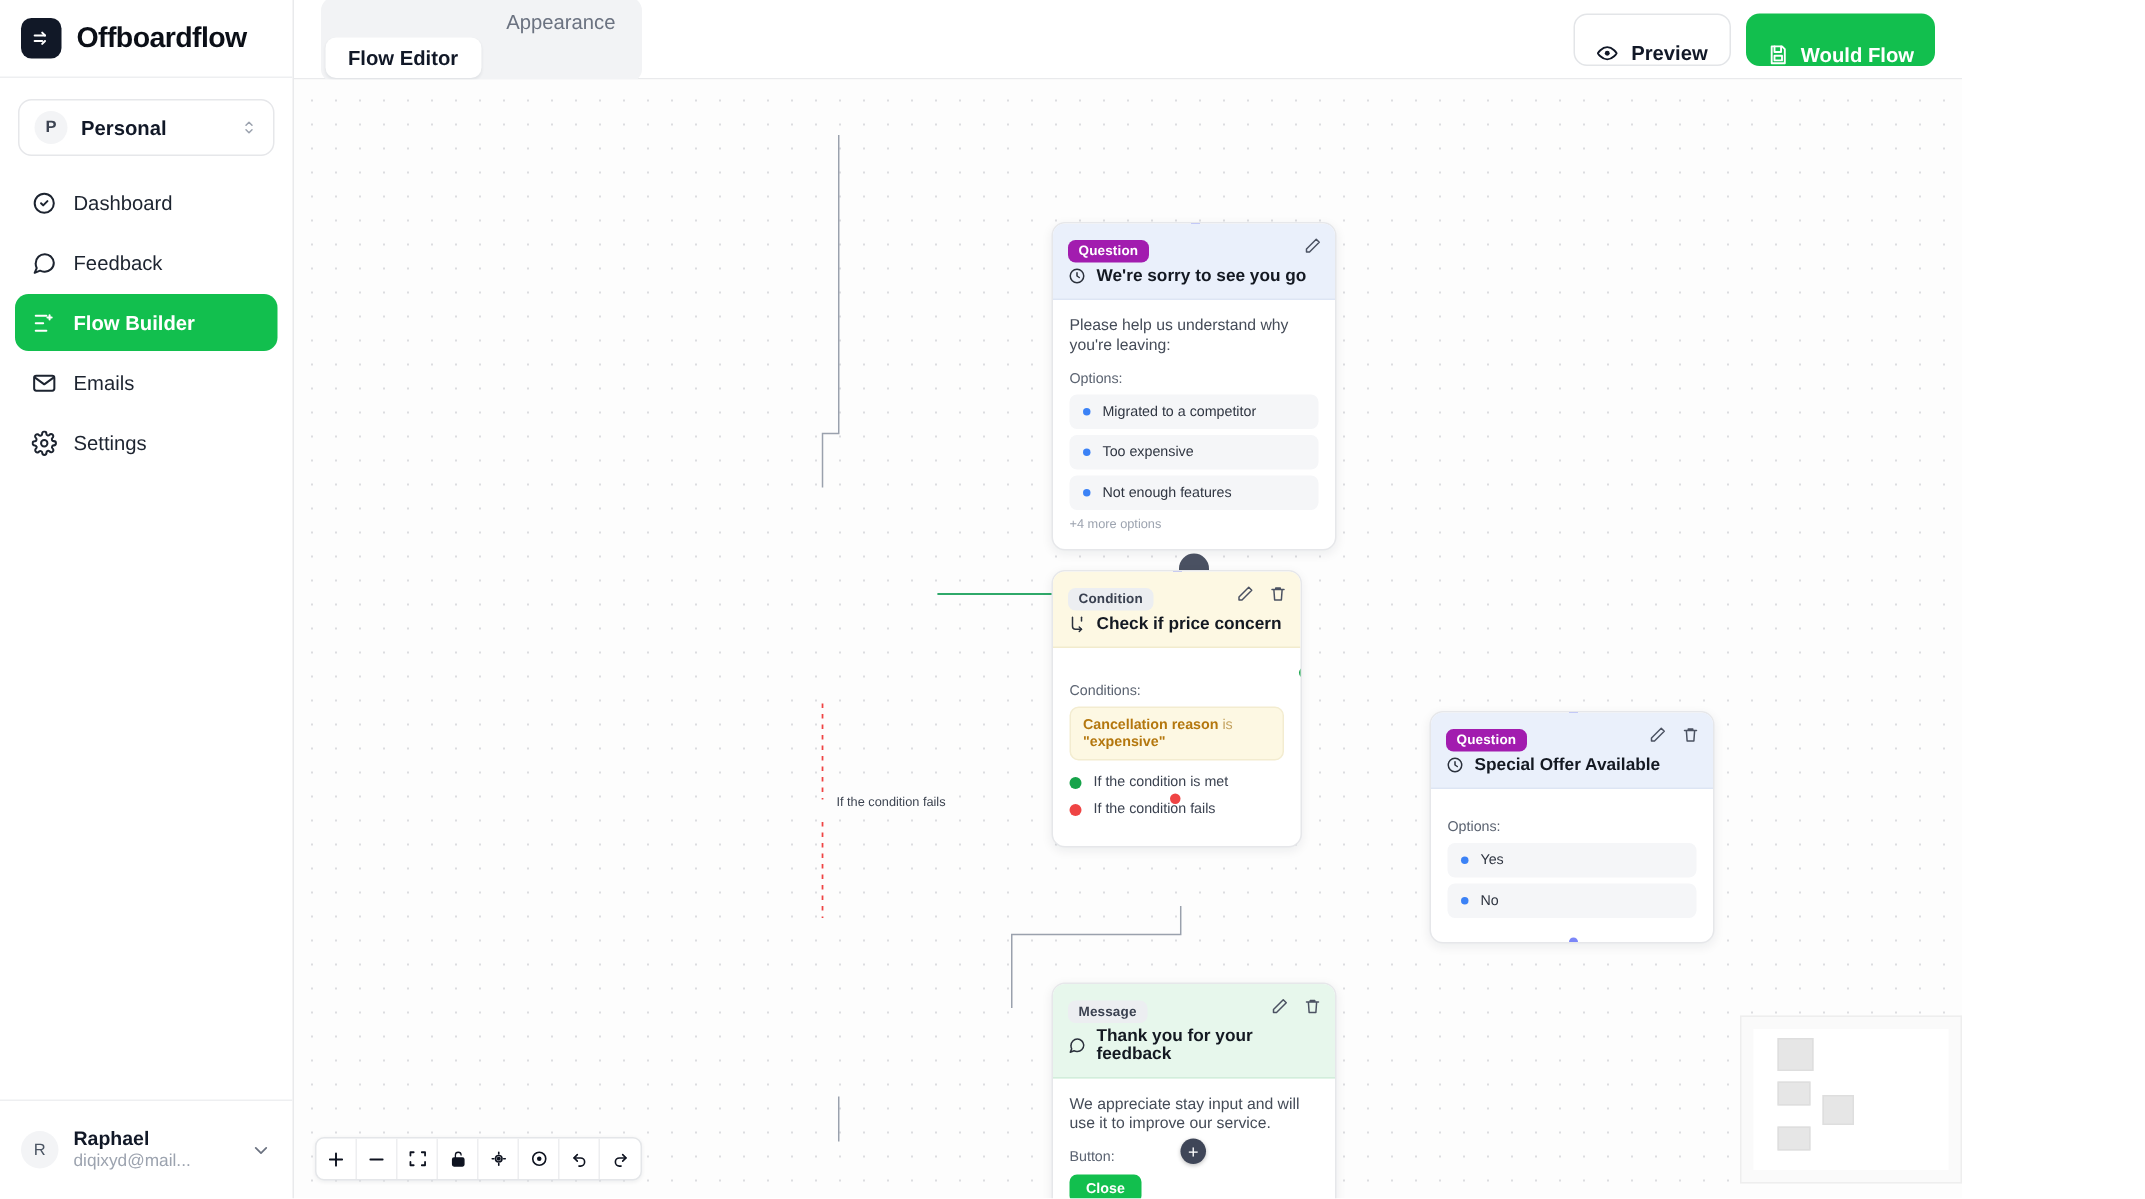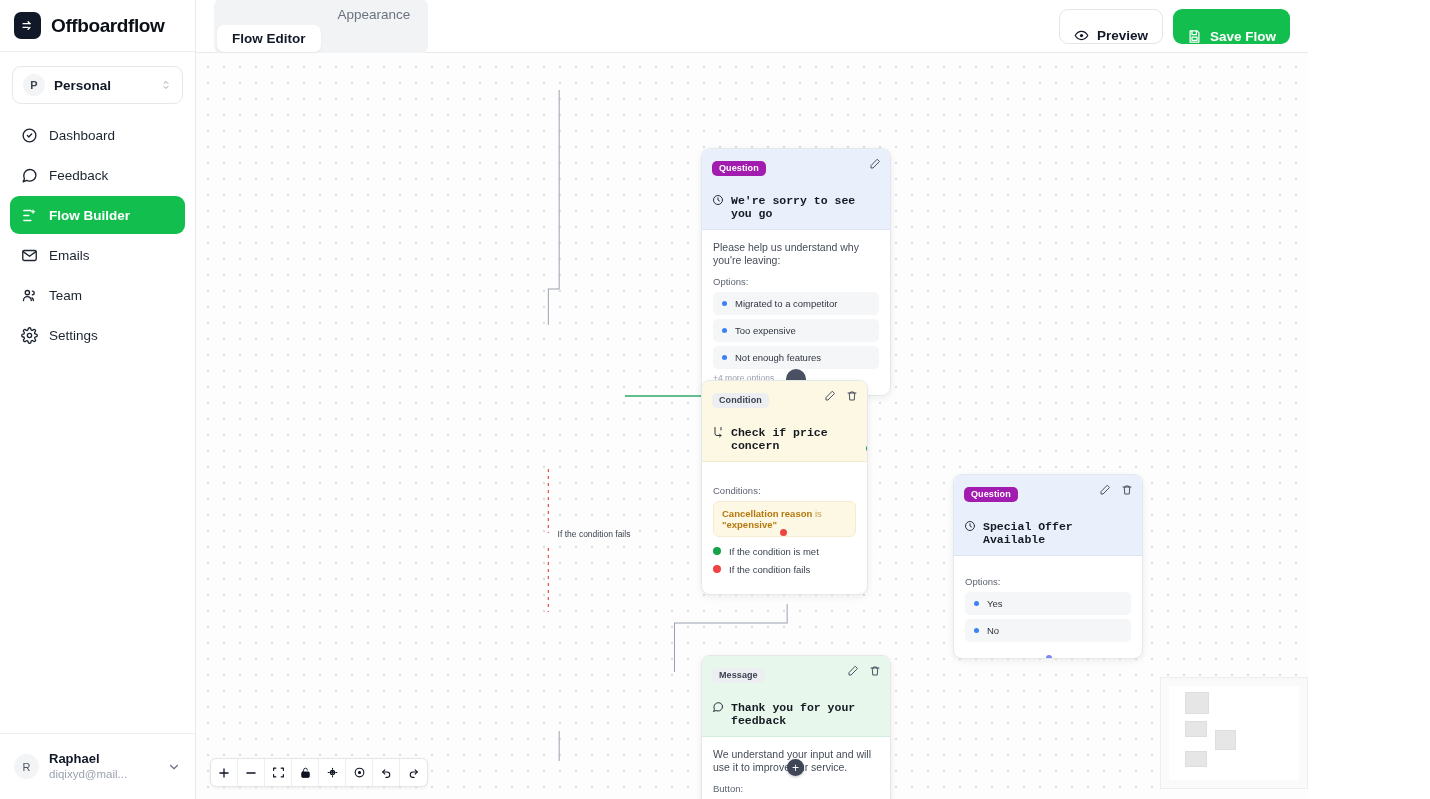--- a/index.html
+++ b/index.html
@@ -105,21 +105,21 @@
   }
   .node-head { padding: 8px 10px 9px 10px; position: relative; }
   .node-head.q { background: #eaf0fb; border-bottom: 1px solid #dde5f4; }
   .node-head.c { background: #fdf8e3; border-bottom: 1px solid #f2ebcd; }
   .node-head.m { background: #e7f7ec; border-bottom: 1px solid #d2eddb; }
   .badge {
     display: inline-block; font-size: 9px; font-weight: 700; color: #fff;
     background: #a21caf; border-radius: 5px; padding: 2.5px 7px; letter-spacing: .1px;
   }
   .badge.neutral { background: #eceef1; color: #3a4150; font-weight: 600; }
-  .node-title { display: flex; gap: 7px; margin-top: 18px; font-family: Liberation Mono, monospace; }
+  .node-title { display: flex; align-items: center; gap: 7px; margin-top: 3px; }
   .node-title .tico { display: flex; color: #2b313c; width: 12px; height: 12px; flex: 0 0 12px; }
   .node-title span { font-size: 11.5px; font-weight: 700; color: #141922; }
   .head-actions { position: absolute; top: 9px; right: 9px; display: flex; gap: 10px; }
   .head-actions .act { color: #4b5262; display: flex; cursor: pointer; }
 
   .node-body { padding: 11px 11px 12px 11px; }
   .node-text { font-size: 10.5px; color: #454c58; line-height: 1.28; }
   .label-sm { font-size: 9.5px; color: #5b6371; margin-top: 9px; margin-bottom: 5px; }
   .opt {
     background: #f5f6f8; border-radius: 5px; padding: 6px 9px; margin-bottom: 4px;
@@ -239,31 +239,20 @@
           <svg width="17" height="17" viewBox="0 0 24 24" fill="none" stroke="currentColor" stroke-width="1.9" stroke-linecap="round" stroke-linejoin="round">
               <rect x="2.5" y="5" width="19" height="14" rx="2"></rect>
               <path d="M3 6.5l9 6.5 9-6.5"></path>
             </svg>
         </span>
         <span>Emails</span>
       </div>
       <div class="nav-item">
         <span class="ico">
           <svg width="17" height="17" viewBox="0 0 24 24" fill="none" stroke="currentColor" stroke-width="1.9" stroke-linecap="round" stroke-linejoin="round">
-              <circle cx="9" cy="8" r="3"></circle>
-              <path d="M3.5 19a5.5 5.5 0 0 1 11 0"></path>
-              <path d="M16 11a2.6 2.6 0 0 0 0-5.2"></path>
-              <path d="M17.5 19a4.7 4.7 0 0 0-2-3.6"></path>
-            </svg>
-        </span>
-        <span>Team</span>
-      </div>
-      <div class="nav-item">
-        <span class="ico">
-          <svg width="17" height="17" viewBox="0 0 24 24" fill="none" stroke="currentColor" stroke-width="1.9" stroke-linecap="round" stroke-linejoin="round">
               <circle cx="12" cy="12" r="3"></circle>
               <path d="M19.4 15a1.6 1.6 0 0 0 .3 1.8l.1.1a2 2 0 1 1-2.8 2.8l-.1-.1a1.6 1.6 0 0 0-1.8-.3 1.6 1.6 0 0 0-1 1.5V21a2 2 0 0 1-4 0v-.1A1.6 1.6 0 0 0 9 19.4a1.6 1.6 0 0 0-1.8.3l-.1.1a2 2 0 1 1-2.8-2.8l.1-.1a1.6 1.6 0 0 0 .3-1.8 1.6 1.6 0 0 0-1.5-1H3a2 2 0 0 1 0-4h.1A1.6 1.6 0 0 0 4.6 9a1.6 1.6 0 0 0-.3-1.8l-.1-.1a2 2 0 1 1 2.8-2.8l.1.1a1.6 1.6 0 0 0 1.8.3H9a1.6 1.6 0 0 0 1-1.5V3a2 2 0 0 1 4 0v.1a1.6 1.6 0 0 0 1 1.5 1.6 1.6 0 0 0 1.8-.3l.1-.1a2 2 0 1 1 2.8 2.8l-.1.1a1.6 1.6 0 0 0-.3 1.8V9a1.6 1.6 0 0 0 1.5 1H21a2 2 0 0 1 0 4h-.1a1.6 1.6 0 0 0-1.5 1z"></path>
             </svg>
         </span>
         <span>Settings</span>
       </div>
     </nav>
 
     <div class="sidebar-spacer"></div>
 
@@ -299,21 +288,21 @@
         <span>Preview</span>
       </div>
       <div class="btn btn-primary">
         <span style="display:flex">
           <svg width="15" height="15" viewBox="0 0 24 24" fill="none" stroke="currentColor" stroke-width="2" stroke-linecap="round" stroke-linejoin="round">
               <path d="M5 3h11l3 3v15H5z"></path>
               <path d="M8 3v6h7V3"></path>
               <rect x="8" y="13" width="8" height="5"></rect>
             </svg>
         </span>
-        <span>Save Flow</span>
+        <span>Would Flow</span>
       </div>
     </div>
 
     <div class="canvas">
 
       <svg class="edges" viewBox="0 0 1234 746" preserveAspectRatio="none">
 
         <path d="M403 37 L403 236 L391 236 L391 272" stroke="#9aa1ad" stroke-width="1.1" fill="none"></path>
 
         <path d="M476 343 L656 343 L656 372" stroke="#2fa96a" stroke-width="1.3" fill="none"></path>
@@ -476,21 +465,21 @@
           <div class="node-title">
             <span class="tico">
               <svg width="12" height="12" viewBox="0 0 24 24" fill="none" stroke="currentColor" stroke-width="2" stroke-linecap="round" stroke-linejoin="round">
                   <path d="M21 11.5a8.4 8.4 0 0 1-9 8.4 9 9 0 0 1-4-.9L3 21l1.9-4.5A8.4 8.4 0 0 1 4 11.9 8.4 8.4 0 0 1 12.5 3.5 8.4 8.4 0 0 1 21 11.5z"></path>
                 </svg>
             </span>
             <span>Thank you for your feedback</span>
           </div>
         </div>
         <div class="node-body">
-          <div class="node-text">We understand your input and will use it to improve our service.</div>
+          <div class="node-text">We appreciate stay input and will use it to improve our service.</div>
           <div class="label-sm">Button:</div>
           <span class="close-btn">Close</span>
         </div>
 
       </div>
 
       <div class="plus-handle" style="left:591px; top:706px;">+</div>
 
       <div class="controls">
         <div class="ctrl">

